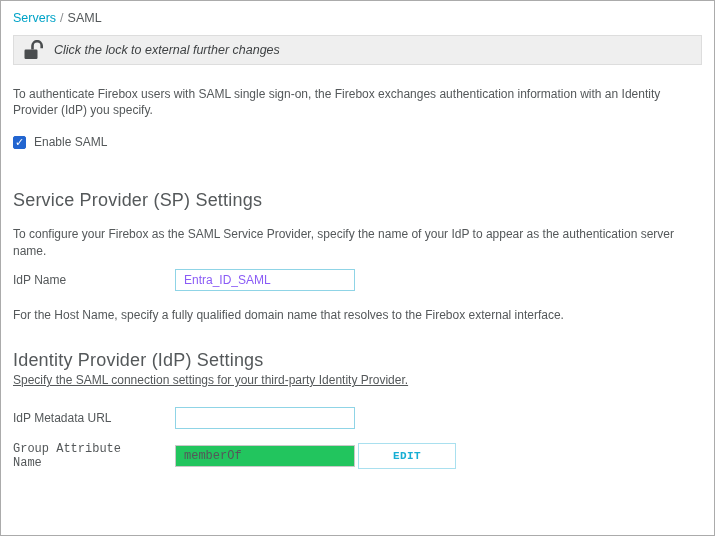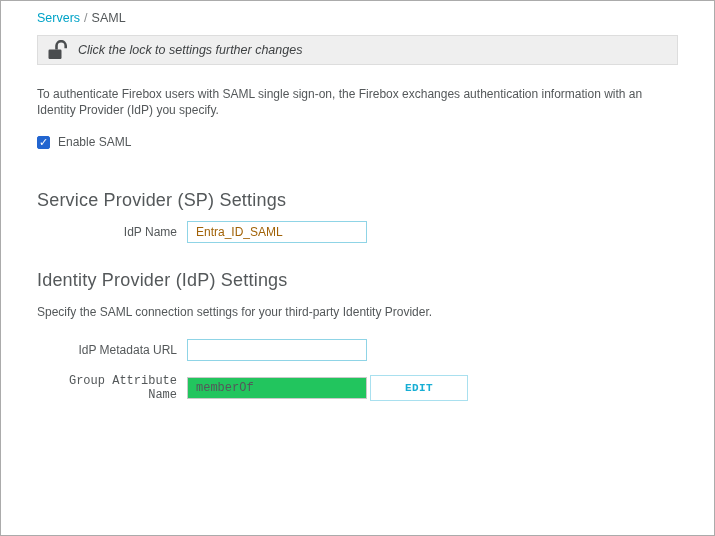--- a/index.html
+++ b/index.html
@@ -10,21 +10,21 @@
     color: #54585a;
   }
   .page {
     width: 715px;
     height: 536px;
     border: 1px solid #ababab;
     background: #fff;
     overflow: hidden;
     position: relative;
   }
-  .content { padding: 0 36px; }
+  .content { padding: 0 12px; }
 
   
   .breadcrumb { margin-top: 10px; font-size: 12.5px; }
   .breadcrumb a { color: #00a3c7; text-decoration: none; cursor: pointer; }
   .breadcrumb .sep { color: #8a8d8f; margin: 0 4px; }
   .breadcrumb .current { color: #54585a; }
 
   
   .lock-bar {
     margin-top: 10px;
@@ -57,39 +57,39 @@
   }
   .checkbox-row label { margin-left: 8px; }
 
   h2.section-title {
     margin-top: 41px;
     font-size: 18px;
     font-weight: 400;
     color: #54585a;
     letter-spacing: 0.2px;
   }
-  .idp-sub { margin-top: 14px; }
+  .idp-sub { margin-top: 2px; text-decoration: underline; }
 
   
   .form-row { margin-top: 10px; display: flex; align-items: center; }
   .form-row .field-label {
     width: 140px;
-    text-align: right;
-    margin-right: 10px;
+    text-align: left;
+    margin-right: 22px;
     color: #54585a;
   }
   .text-input {
     width: 180px;
     height: 22px;
     border: 1px solid #8fd4e6;
     background: #fff;
     padding: 0 8px;
     font-family: inherit;
     font-size: 12px;
-    color: #a16207;
+    color: #8b5cf6;
     outline: none;
   }
   .text-input:disabled {
     background: #22c55e;
     border-color: #c9c9c9;
     color: #54585a;
   }
   .row-gap-lg { margin-top: 20px; }
   .row-gap-md { margin-top: 13px; font-family: Liberation Mono, monospace; }
 
@@ -117,38 +117,40 @@
       <a>Servers</a><span class="sep">/</span><span class="current">SAML</span>
     </div>
 
     <div class="lock-bar">
       <span class="lock-icon">
         <svg width="21" height="20" viewBox="0 0 21 20">
           <path d="M8.5,9.5 V5.8 a4.6,4.6 0 0 1 9.2,0 v2.4" fill="none" stroke="#4a4d4f" stroke-width="2.6"></path>
           <rect x="0.5" y="9.5" width="13" height="9.5" rx="1.2" fill="#4a4d4f"></rect>
         </svg>
       </span>
-      <span class="lock-text">Click the lock to settings further changes</span>
+      <span class="lock-text">Click the lock to external further changes</span>
     </div>
 
     <p class="desc">To authenticate Firebox users with SAML single sign-on, the Firebox exchanges authentication information with an Identity Provider (IdP) you specify.</p>
 
     <div class="checkbox-row">
       <span class="checkbox">✓</span>
       <label>Enable SAML</label>
     </div>
 
     <h2 class="section-title">Service Provider (SP) Settings</h2>
 
+    <p class="desc" style="margin-top:15px;">To configure your Firebox as the SAML Service Provider, specify the name of your IdP to appear as the authentication server name.</p>
 
     <div class="form-row">
       <span class="field-label">IdP Name</span>
       <input class="text-input" type="text" value="Entra_ID_SAML" style="">
     </div>
 
+    <p class="desc" style="margin-top:16px;">For the Host Name, specify a fully qualified domain name that resolves to the Firebox external interface.</p>
 
 
 
     <h2 class="section-title" style="margin-top:27px;">Identity Provider (IdP) Settings</h2>
     <p class="idp-sub">Specify the SAML connection settings for your third-party Identity Provider.</p>
 
     <div class="form-row row-gap-lg">
       <span class="field-label">IdP Metadata URL</span>
       <input class="text-input" type="text" value="" style="">
     </div>

